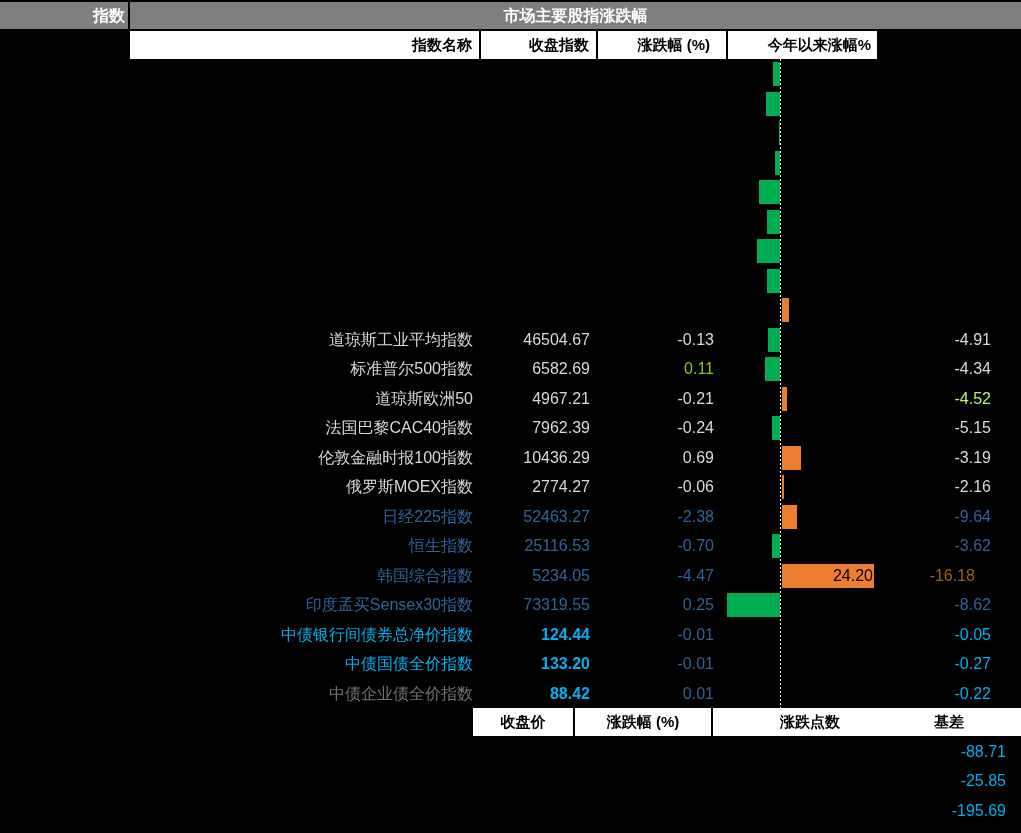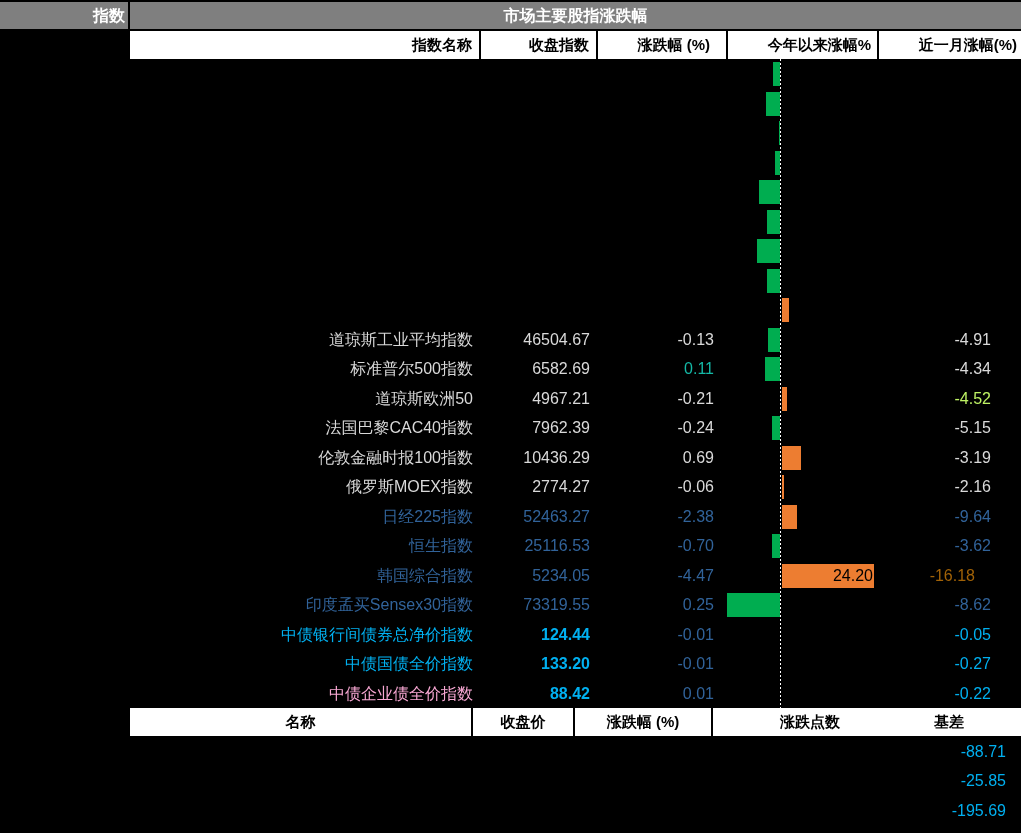--- a/index.html
+++ b/index.html
@@ -23,21 +23,20 @@
 
 <div class="screen">
 
   <div class="cell band" style="left:0;width:128px;text-align:right;padding-right:3px;">指数</div>
   <div class="cell band" style="left:130px;width:891px;text-align:center;">市场主要股指涨跌幅</div>
 
   <div class="cell hdr" style="left:130px;top:31px;width:349px;padding-right:7px;">指数名称</div>
   <div class="cell hdr" style="left:481px;top:31px;width:115px;padding-right:7px;">收盘指数</div>
   <div class="cell hdr" style="left:598px;top:31px;width:128px;padding-right:16px;">涨跌幅 (%)</div>
   <div class="cell hdr" style="left:728px;top:31px;width:149px;padding-right:6px;">今年以来涨幅%</div>
-  <div class="cell hdr" style="left:879px;top:31px;width:142px;padding-right:4px;">近一月涨幅(%)</div>
 
   <div id="index-rows">
       <div>
         <div class="cell trow-cell" style="left: 130px; top: 59px; width: 343px; padding-right: 0px; color: rgb(0, 0, 0);"></div>
         <div class="cell trow-cell" style="left: 440px; top: 59px; width: 150px; padding-right: 0px; color: rgb(0, 0, 0);"></div>
         <div class="cell trow-cell" style="left: 560px; top: 59px; width: 154px; padding-right: 0px; color: rgb(0, 0, 0);"></div>
         <div class="cell trow-cell" style="left: 728px; top: 59px; width: 150px; padding-right: 0px; text-align: left;">
           <div class="bar" style="left: 45px; width: 7px; background: rgb(0, 173, 80);"></div>
         </div>
         <div class="cell trow-cell" style="left: 860px; top: 59px; width: 146px; padding-right: 15px; color: rgb(0, 0, 0);"></div>
@@ -119,21 +118,21 @@
         <div class="cell trow-cell" style="left: 440px; top: 324.5px; width: 150px; padding-right: 0px; color: rgb(217, 217, 217);">46504.67</div>
         <div class="cell trow-cell" style="left: 560px; top: 324.5px; width: 154px; padding-right: 0px; color: rgb(217, 217, 217);">-0.13</div>
         <div class="cell trow-cell" style="left: 728px; top: 324.5px; width: 150px; padding-right: 0px; text-align: left;">
           <div class="bar" style="left: 40px; width: 12px; background: rgb(0, 173, 80);"></div>
         </div>
         <div class="cell trow-cell" style="left: 860px; top: 324.5px; width: 146px; padding-right: 15px; color: rgb(217, 217, 217);">-4.91</div>
       </div>
       <div>
         <div class="cell trow-cell" style="left: 130px; top: 354px; width: 343px; padding-right: 0px; color: rgb(217, 217, 217);">标准普尔500指数</div>
         <div class="cell trow-cell" style="left: 440px; top: 354px; width: 150px; padding-right: 0px; color: rgb(217, 217, 217);">6582.69</div>
-        <div class="cell trow-cell" style="left: 560px; top: 354px; width: 154px; padding-right: 0px; color: #14b8a6;">0.11</div>
+        <div class="cell trow-cell" style="left: 560px; top: 354px; width: 154px; padding-right: 0px; color: #84cc16;">0.11</div>
         <div class="cell trow-cell" style="left: 728px; top: 354px; width: 150px; padding-right: 0px; text-align: left;">
           <div class="bar" style="left: 37px; width: 15px; background: rgb(0, 173, 80);"></div>
         </div>
         <div class="cell trow-cell" style="left: 860px; top: 354px; width: 146px; padding-right: 15px; color: rgb(217, 217, 217);">-4.34</div>
       </div>
       <div>
         <div class="cell trow-cell" style="left: 130px; top: 383.5px; width: 343px; padding-right: 0px; color: rgb(217, 217, 217);">道琼斯欧洲50</div>
         <div class="cell trow-cell" style="left: 440px; top: 383.5px; width: 150px; padding-right: 0px; color: rgb(217, 217, 217);">4967.21</div>
         <div class="cell trow-cell" style="left: 560px; top: 383.5px; width: 154px; padding-right: 0px; color: rgb(217, 217, 217);">-0.21</div>
         <div class="cell trow-cell" style="left: 728px; top: 383.5px; width: 150px; padding-right: 0px; text-align: left;">
@@ -213,31 +212,30 @@
         <div class="cell trow-cell" style="left: 860px; top: 619.5px; width: 146px; padding-right: 15px; color: rgb(0, 176, 240); text-align: right;">-0.05</div>
       </div>
       <div>
         <div class="cell trow-cell" style="left: 130px; top: 649px; width: 343px; padding-right: 0px; color: rgb(0, 176, 240);">中债国债全价指数</div>
         <div class="cell trow-cell" style="left: 440px; top: 649px; width: 150px; padding-right: 0px; color: rgb(0, 176, 240); font-weight: bold;">133.20</div>
         <div class="cell trow-cell" style="left: 560px; top: 649px; width: 154px; padding-right: 0px; color: rgb(49, 99, 154);">-0.01</div>
         <div class="cell trow-cell" style="left: 728px; top: 649px; width: 150px; padding-right: 0px; text-align: left;"></div>
         <div class="cell trow-cell" style="left: 860px; top: 649px; width: 146px; padding-right: 15px; color: rgb(0, 176, 240);">-0.27</div>
       </div>
       <div>
-        <div class="cell trow-cell" style="left: 130px; top: 678.5px; width: 343px; padding-right: 0px; color: #f9a8d4;">中债企业债全价指数</div>
+        <div class="cell trow-cell" style="left: 130px; top: 678.5px; width: 343px; padding-right: 0px; color: #737373;">中债企业债全价指数</div>
         <div class="cell trow-cell" style="left: 440px; top: 678.5px; width: 150px; padding-right: 0px; color: rgb(0, 176, 240); font-weight: bold;">88.42</div>
         <div class="cell trow-cell" style="left: 560px; top: 678.5px; width: 154px; padding-right: 0px; color: rgb(49, 99, 154);">0.01</div>
         <div class="cell trow-cell" style="left: 728px; top: 678.5px; width: 150px; padding-right: 0px; text-align: left;"></div>
         <div class="cell trow-cell" style="left: 860px; top: 678.5px; width: 146px; padding-right: 15px; color: rgb(0, 176, 240);">-0.22</div>
       </div>
     </div>
 
   <div class="axis" style="left:780px;top:59px;height:649px;"></div>
 
-  <div class="cell hdr2" style="left:130px;top:708px;width:341px;">名称</div>
   <div class="cell hdr2" style="left:473px;top:708px;width:100px;">收盘价</div>
   <div class="cell hdr2" style="left:575px;top:708px;width:136px;">涨跌幅 (%)</div>
   <div class="cell hdr2" style="left:713px;top:708px;width:194px;">涨跌点数</div>
   <div class="cell hdr2" style="left:877px;top:708px;width:144px;">基差</div>
 
   <div id="futures-rows">
       <div>
         <div class="cell brow-cell" style="left: 820px; top: 737px; width: 186px; color: rgb(0, 176, 240);">-88.71</div>
       </div>
       <div>

